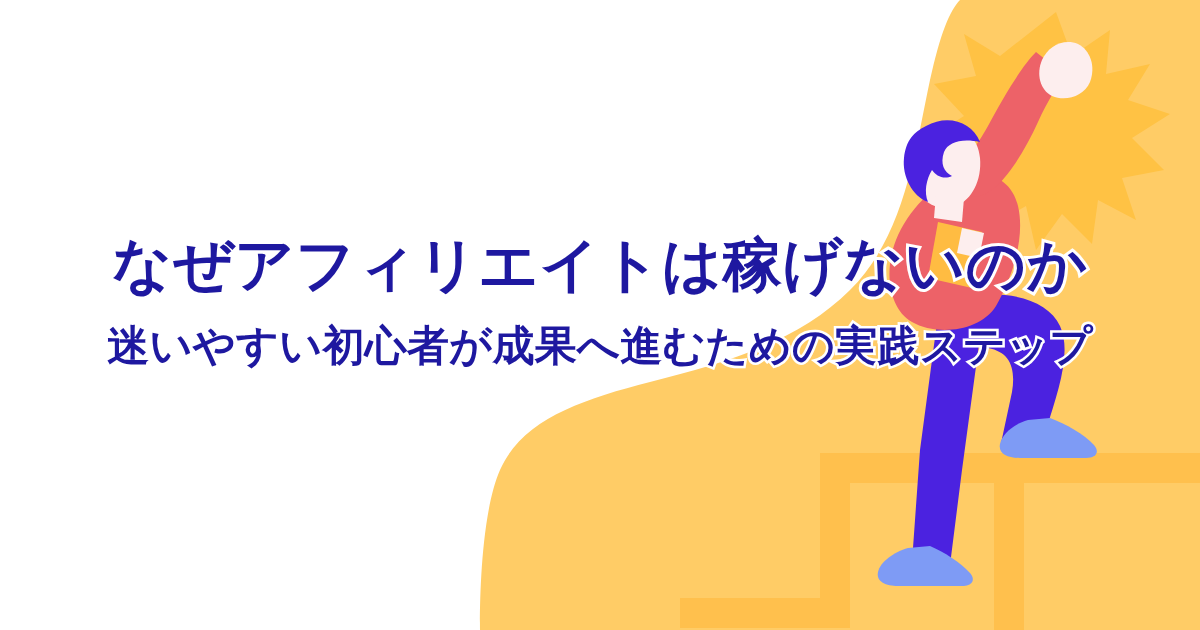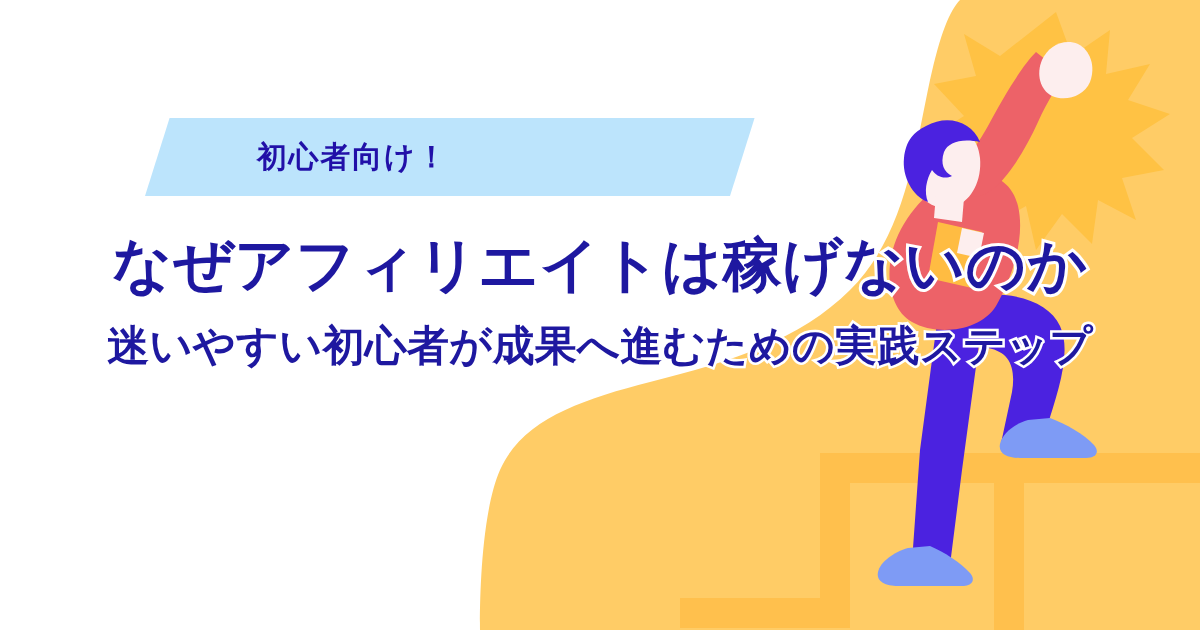--- a/index.html
+++ b/index.html
@@ -159,23 +159,19 @@
     <path fill="#4b22e0" d="M926,126 C948,114 972,122 980,142
              C962,138 948,142 944,152
              C940,164 944,172 952,176
              C944,180 936,176 932,170
              C926,180 924,192 928,202
              C912,196 902,176 904,158 C906,140 914,132 926,126 Z"></path>
 
     <path fill="#fdeeee" d="M936,194 L964,198 L962,222 L934,218 Z"></path>
   </svg>
 
-  <div class="badge-wrap">
-    <div class="badge-shape"></div>
-    <div class="badge-label">初心者向け！</div>
-  </div>
 
   <div class="headline-block">
     <h1 class="main-title">なぜアフィリエイトは稼げないのか</h1>
     <h2 class="sub-title">迷いやすい初心者が成果へ進むための実践ステップ</h2>
   </div>
 
 </div>
 
 </body></html>

